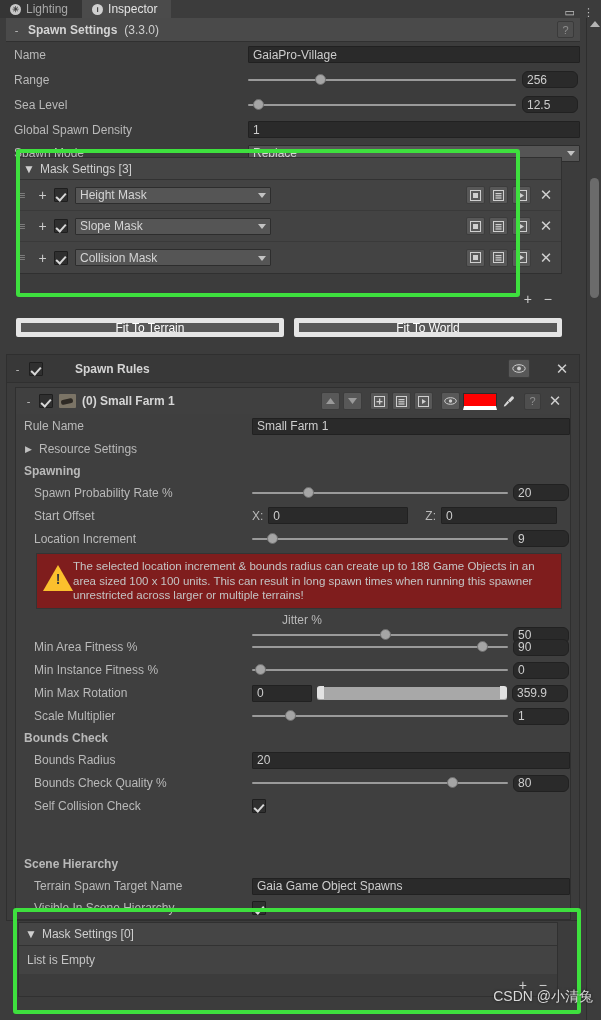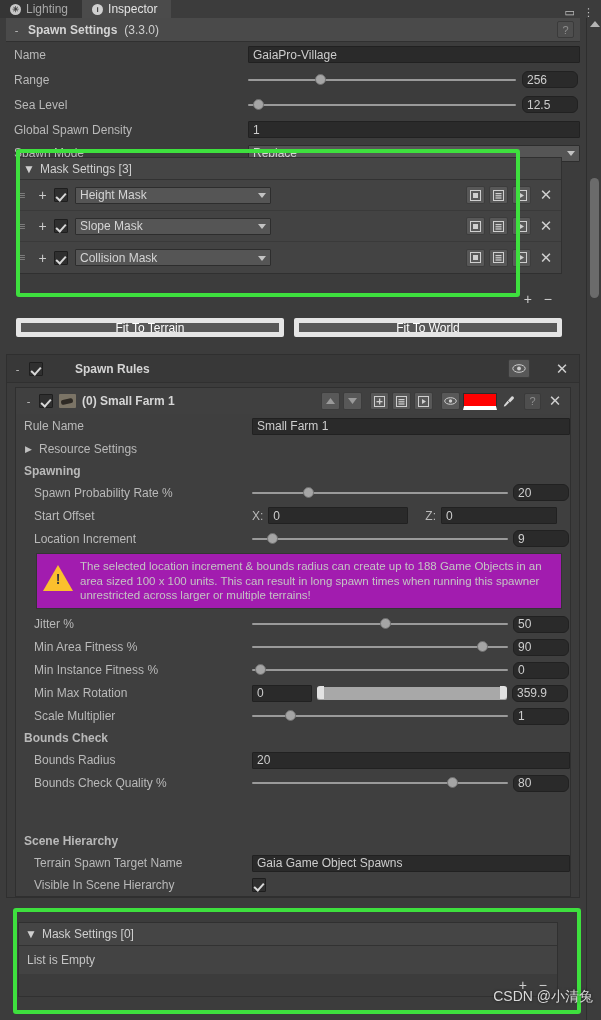--- a/index.html
+++ b/index.html
@@ -145,22 +145,22 @@
   .thumb { width: 17px; height: 14px; background: #7b7466; border-radius: 1px;
            position: relative; overflow: hidden; }
   .thumb::after { content: ""; position: absolute; left: 2px; top: 5px; width: 12px;
                   height: 5px; background: #2e2a25; border-radius: 2px;
                   transform: rotate(-12deg); }
   .swatch { width: 34px; height: 17px; background: #ff0000; border: 1px solid #2b2b2b;
             border-bottom: 4px solid #ffffff; }
 
   
   .warn {
-    background: #a21caf; border: 1px solid #343434; display: flex;
-    gap: 7px; padding: 5px 6px; align-items: flex-start;
+    background: #7f1d1d; border: 1px solid #343434; display: flex;
+    padding: 5px 6px; align-items: flex-start;
   }
   .warn .tri {
     width: 0; height: 0; border-left: 15px solid transparent;
     border-right: 15px solid transparent; border-bottom: 26px solid #fbc02d;
     position: relative; flex: 0 0 auto; margin-top: 6px;
   }
   .warn .tri::after {
     content: "!"; position: absolute; left: -3px; top: 7px; width: 6px;
     color: #3a3a3a; font-size: 14px; font-weight: bold; text-align: center;
     line-height: 1;
@@ -494,21 +494,21 @@
             </div>
             <div class="tf num">9</div>
           </div>
         </div>
 
         <div class="warn" style="margin:3px 8px 4px 20px;">
           <span class="tri"></span>
           <span class="txt">The selected location increment &amp; bounds radius can create up to 188 Game Objects in an area sized 100 x 100 units. This can result in long spawn times when running this spawner unrestricted across larger or multiple terrains!</span>
         </div>
 
-        <div class="row" style="height:23px;">
+        <div class="row" style="height:23px;flex-direction:column;">
           <span class="lbl ind1">Jitter %</span>
           <div class="fieldcol" style="width:318px; gap:5px;">
             <div class="sl" style="width:256px;">
               <div class="track"></div>
               <div class="knob" style="left:50%;"></div>
             </div>
             <div class="tf num">50</div>
           </div>
         </div>
 
@@ -573,20 +573,26 @@
           <span class="lbl ind1">Bounds Check Quality %</span>
           <div class="fieldcol" style="width:318px; gap:5px;">
             <div class="sl" style="width:256px;">
               <div class="track"></div>
               <div class="knob" style="left:76%;"></div>
             </div>
             <div class="tf num">80</div>
           </div>
         </div>
 
+        <div class="row" style="height:23px;">
+          <span class="lbl ind1">Self Collision Check</span>
+          <div class="fieldcol" style="width:318px;">
+            <span class="cb on"></span>
+          </div>
+        </div>
 
         <div class="row" style="height:21px;margin-top:36px;">
           <span class="lbl sec-head">Scene Hierarchy</span>
         </div>
 
 
         <div class="row" style="height:23px;">
           <span class="lbl ind1">Terrain Spawn Target Name</span>
           <div class="fieldcol" style="width:318px;">
             <div class="tf" style="width:318px;">Gaia Game Object Spawns</div>

